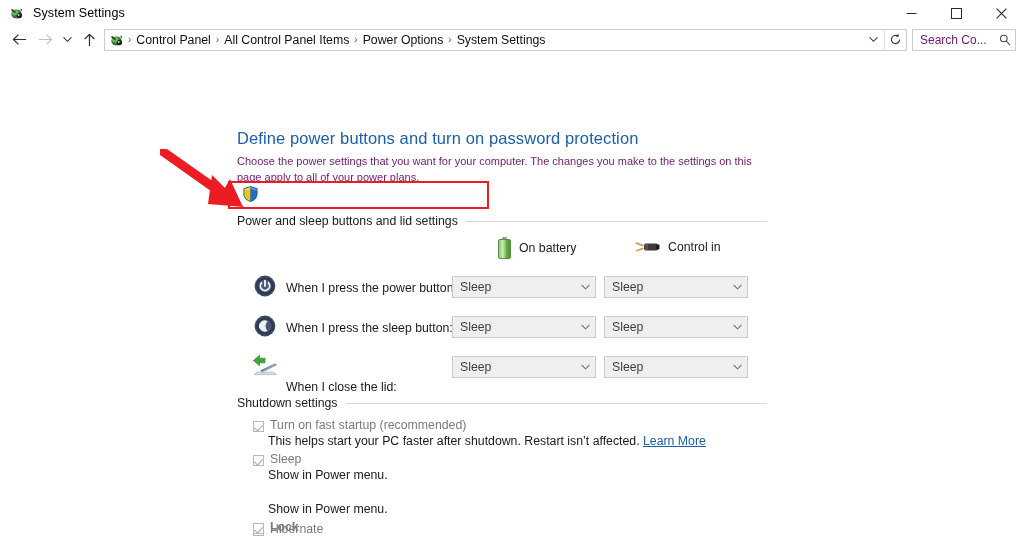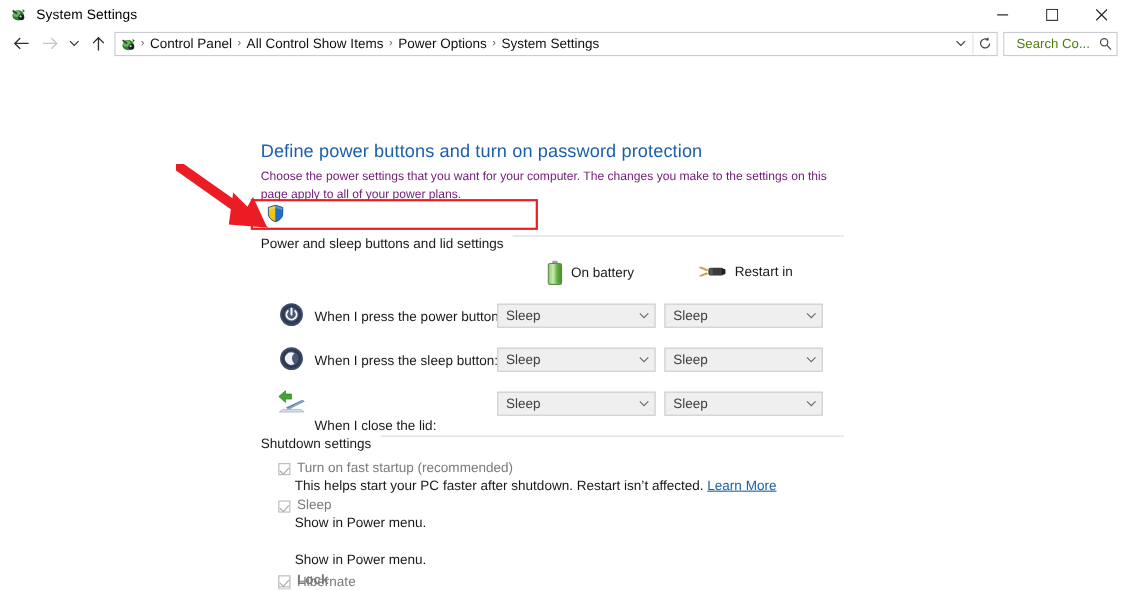--- a/index.html
+++ b/index.html
@@ -78,22 +78,22 @@
   }
   .addr-refresh { border-left:1px solid #e2e2e2; }
   .searchbox {
     width:104px; height:22px;
     border:1px solid #c9ccd0;
     margin-left:5px;
     display:flex; align-items:center;
     background:#fff; flex:none;
   }
   .searchbox .ph {
-    flex:1; font-size:12px; color:#4d7c0f; padding-left:7px;
-    white-space:nowrap; overflow:hidden;text-align:center;
+    flex:1; font-size:12px; color:#701a75; padding-left:7px;
+    white-space:nowrap; overflow:hidden;
   }
   .searchbox .mag { width:20px; display:flex; align-items:center; justify-content:center; color:#4a4a4a; }
 
   
   .content { position:relative; padding:0; }
 
   .h1 {
     position:absolute; left:237px; top:76px;
     font-size:16.5px; color:#1c5fa8; font-weight:400;
     letter-spacing:.1px;
@@ -113,21 +113,21 @@
   .redbox {
     position:absolute; left:228px; top:128px;
     width:261px; height:28px;
     border:2.5px solid #ec1c24;
     pointer-events:none;
   }
   .redarrow { position:absolute; left:160px; top:96px; pointer-events:none; }
 
   .section {
     position:absolute; left:237px;
-    display:flex; width:530px;
+    display:flex; align-items:center; width:530px;
   }
   .section .lbl { font-size:12.3px; color:#1a1a1a; white-space:nowrap; padding-right:8px; }
   .section .rule { flex:1; height:1px; background:#d8d8d8; }
 
   .colhead { position:absolute; display:flex; align-items:center; gap:8px; }
   .colhead .lbl { font-size:12.3px; color:#1a1a1a; }
 
   
   .battery { width:13px; height:22px; position:relative; }
   .battery .cap {
@@ -234,21 +234,21 @@
         <circle cx="10.4" cy="10.6" r="2.7" fill="#1f1f1f"></circle>
         <circle cx="9.7" cy="9.9" r="1" fill="#cfcfcf"></circle>
         <path d="M2.5 4.5 L6.5 7.5" stroke="#3a3a3a" stroke-width="1.6" fill="none"></path>
         <path d="M11.5 3.2 L13.6 5.0 L11.8 6.4 Z" fill="#4a4a4a"></path>
       </svg>
     </div>
     <div class="crumbs">
       <span class="sep">›</span>
       <span class="crumb">Control Panel</span>
       <span class="sep">›</span>
-      <span class="crumb">All Control Show Items</span>
+      <span class="crumb">All Control Panel Items</span>
       <span class="sep">›</span>
       <span class="crumb">Power Options</span>
       <span class="sep">›</span>
       <span class="crumb">System Settings</span>
     </div>
     <div class="addr-right">
       <div class="addr-chev">
         <svg width="9" height="7" viewBox="0 0 9 7">
             <path d="M0.6 1.4 L4.5 5.3 L8.4 1.4" stroke="currentColor" stroke-width="1.05" fill="none"></path>
           </svg>
@@ -314,21 +314,21 @@
   <div class="colhead" style="left:634px; top:186px;">
     <span class="plug">
       <svg width="26" height="16" viewBox="0 0 26 16">
         <rect x="10" y="4.5" width="14" height="7" rx="2" fill="#3b3b3b"></rect>
         <rect x="22" y="5.5" width="3.5" height="5" rx="1" fill="#1f1f1f"></rect>
         <path d="M10 6 L3 3.2 L1 4.4 L8.6 7.6 Z" fill="#c9a257"></path>
         <path d="M10 10 L3 12.6 L1.4 11.4 L8.6 8.4 Z" fill="#c9a257"></path>
         <rect x="11" y="4.8" width="3" height="6.4" fill="#6a6a6a" opacity=".55"></rect>
       </svg>
     </span>
-    <span class="lbl">Restart in</span>
+    <span class="lbl">Control in</span>
   </div>
 
   <div class="rowicon" style="left:254px; top:222px;">
     <svg width="22" height="22" viewBox="0 0 22 22">
       <circle cx="11" cy="11" r="10.4" fill="#3c4a63"></circle>
       <circle cx="11" cy="11" r="8.6" fill="#2b3750"></circle>
       <circle cx="11" cy="11" r="6.6" fill="#4a5873"></circle>
       <path d="M11 5.6 V11" stroke="#f2f4f8" stroke-width="1.9" stroke-linecap="round"></path>
       <path d="M7.6 7.8 A4.6 4.6 0 1 0 14.4 7.8" stroke="#f2f4f8" stroke-width="1.8" fill="none" stroke-linecap="round"></path>
     </svg>

